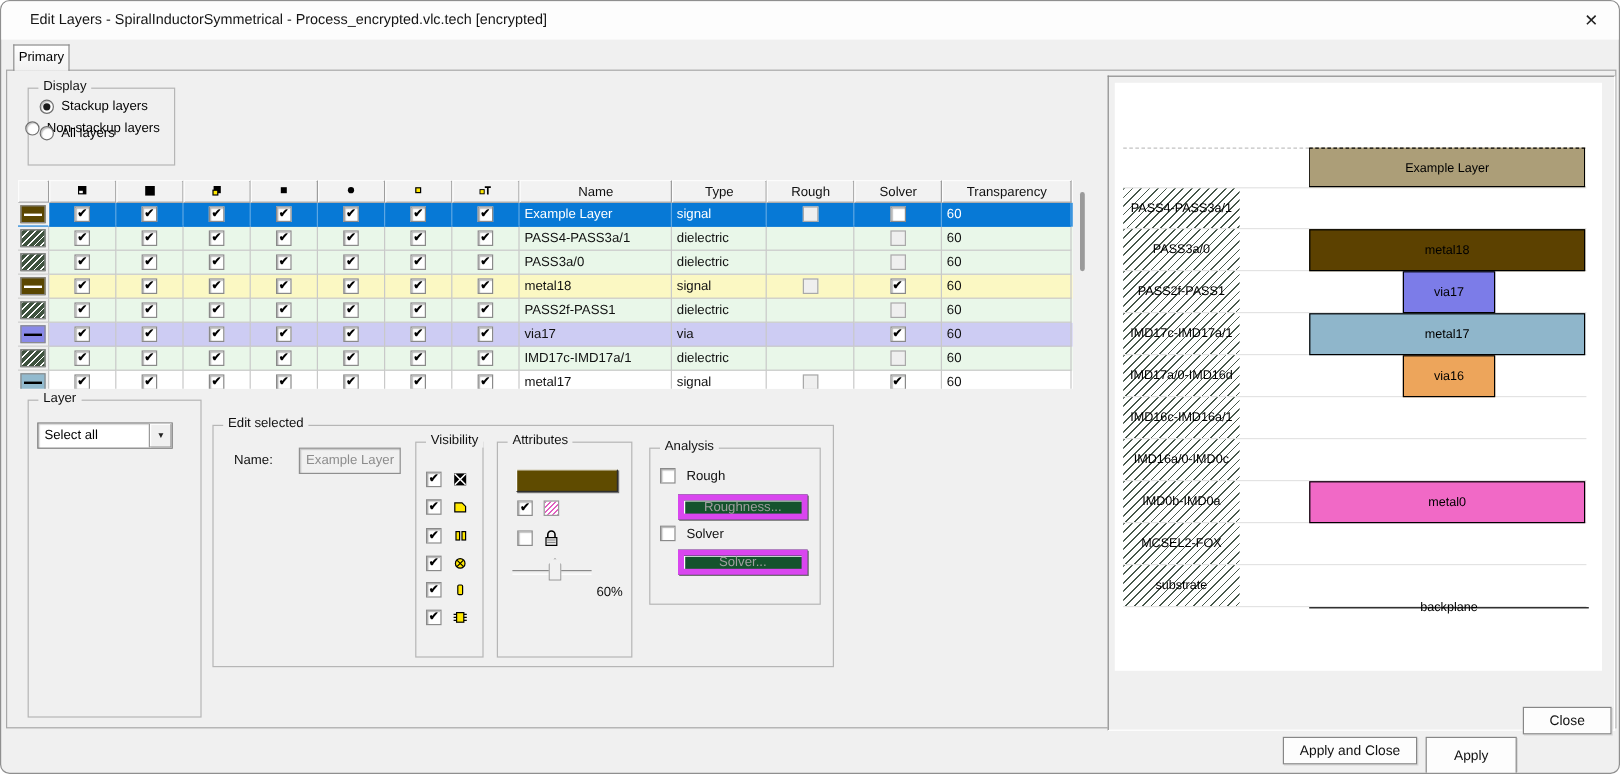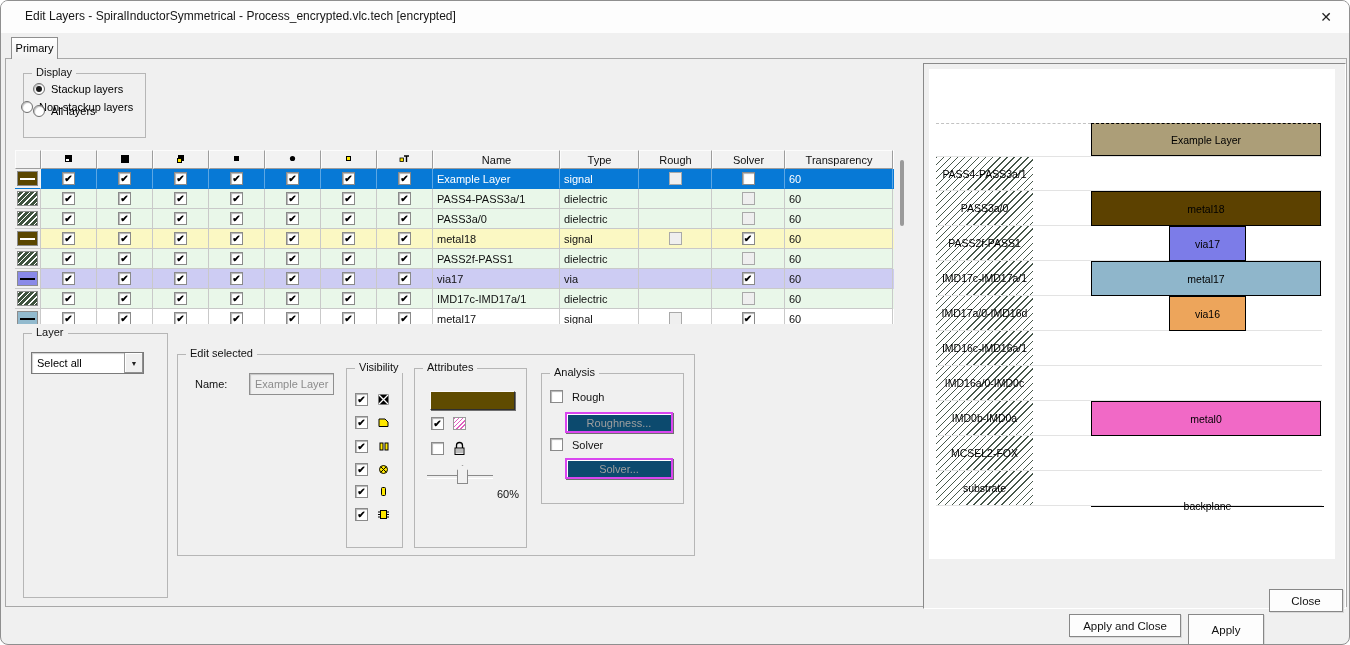--- a/index.html
+++ b/index.html
@@ -43,21 +43,21 @@
   .tsb{position:absolute;left:899px;top:159px;width:4px;height:66px;background:#9a9a9a;border-radius:2px;z-index:2;}
   
   .combo{position:absolute;left:30px;top:351px;width:113px;height:22px;border:1px solid #7a7a7a;background:#fff;
          box-sizing:border-box;display:flex;z-index:3;box-shadow:inset 1px 1px 1px rgba(0,0,0,.2);}
   .combo .cfield{flex:1;font-size:11px;line-height:20px;padding-left:5px;color:#000;}
   .combo .cbtn{width:18px;background:#f0f0f0;border-left:1px solid #9a9a9a;display:flex;align-items:center;justify-content:center;
          font-size:7px;color:#222;box-shadow:inset -1px -1px 0 #8f8f8f, inset 1px 1px 0 #fff;}
   
   .field{position:absolute;border:1px solid #8f8f8f;background:#f0f0f0;color:#8c8c8c;font-size:11px;
          box-sizing:border-box;box-shadow:inset 1px 1px 1px rgba(0,0,0,.18);padding-left:5px;display:flex;align-items:center;}
-  .btn{position:absolute;background:#0c4a6e;border:2px solid #d946ef;box-sizing:border-box;font-size:11px;
+  .btn{position:absolute;background:#14532d;border:5px solid #d946ef;box-sizing:border-box;font-size:11px;
        display:flex;align-items:center;justify-content:center;box-shadow:1px 1px 0 #6f6f6f, inset 1px 1px 0 #fff;}
   .btn.disabled{color:#9f9f9f;}
   .fbtn{position:absolute;background:#fdfdfd;border:1px solid #878787;box-sizing:border-box;font-size:11.5px;color:#111;
         display:flex;align-items:center;justify-content:center;z-index:2;box-shadow:1px 1px 0 #d9d9d9;}
   .lbl{position:absolute;font-size:11px;color:#111;white-space:nowrap;}
   
   .visrow{position:absolute;display:flex;align-items:center;gap:9px;}
   .icon13{width:13px;height:13px;display:block;}
   .pinkpat{width:13px;height:13px;border:1px solid #9a9a9a;box-sizing:border-box;
            background:repeating-linear-gradient(135deg,#e060c0 0 1px,#ffffff 1px 3px);}

